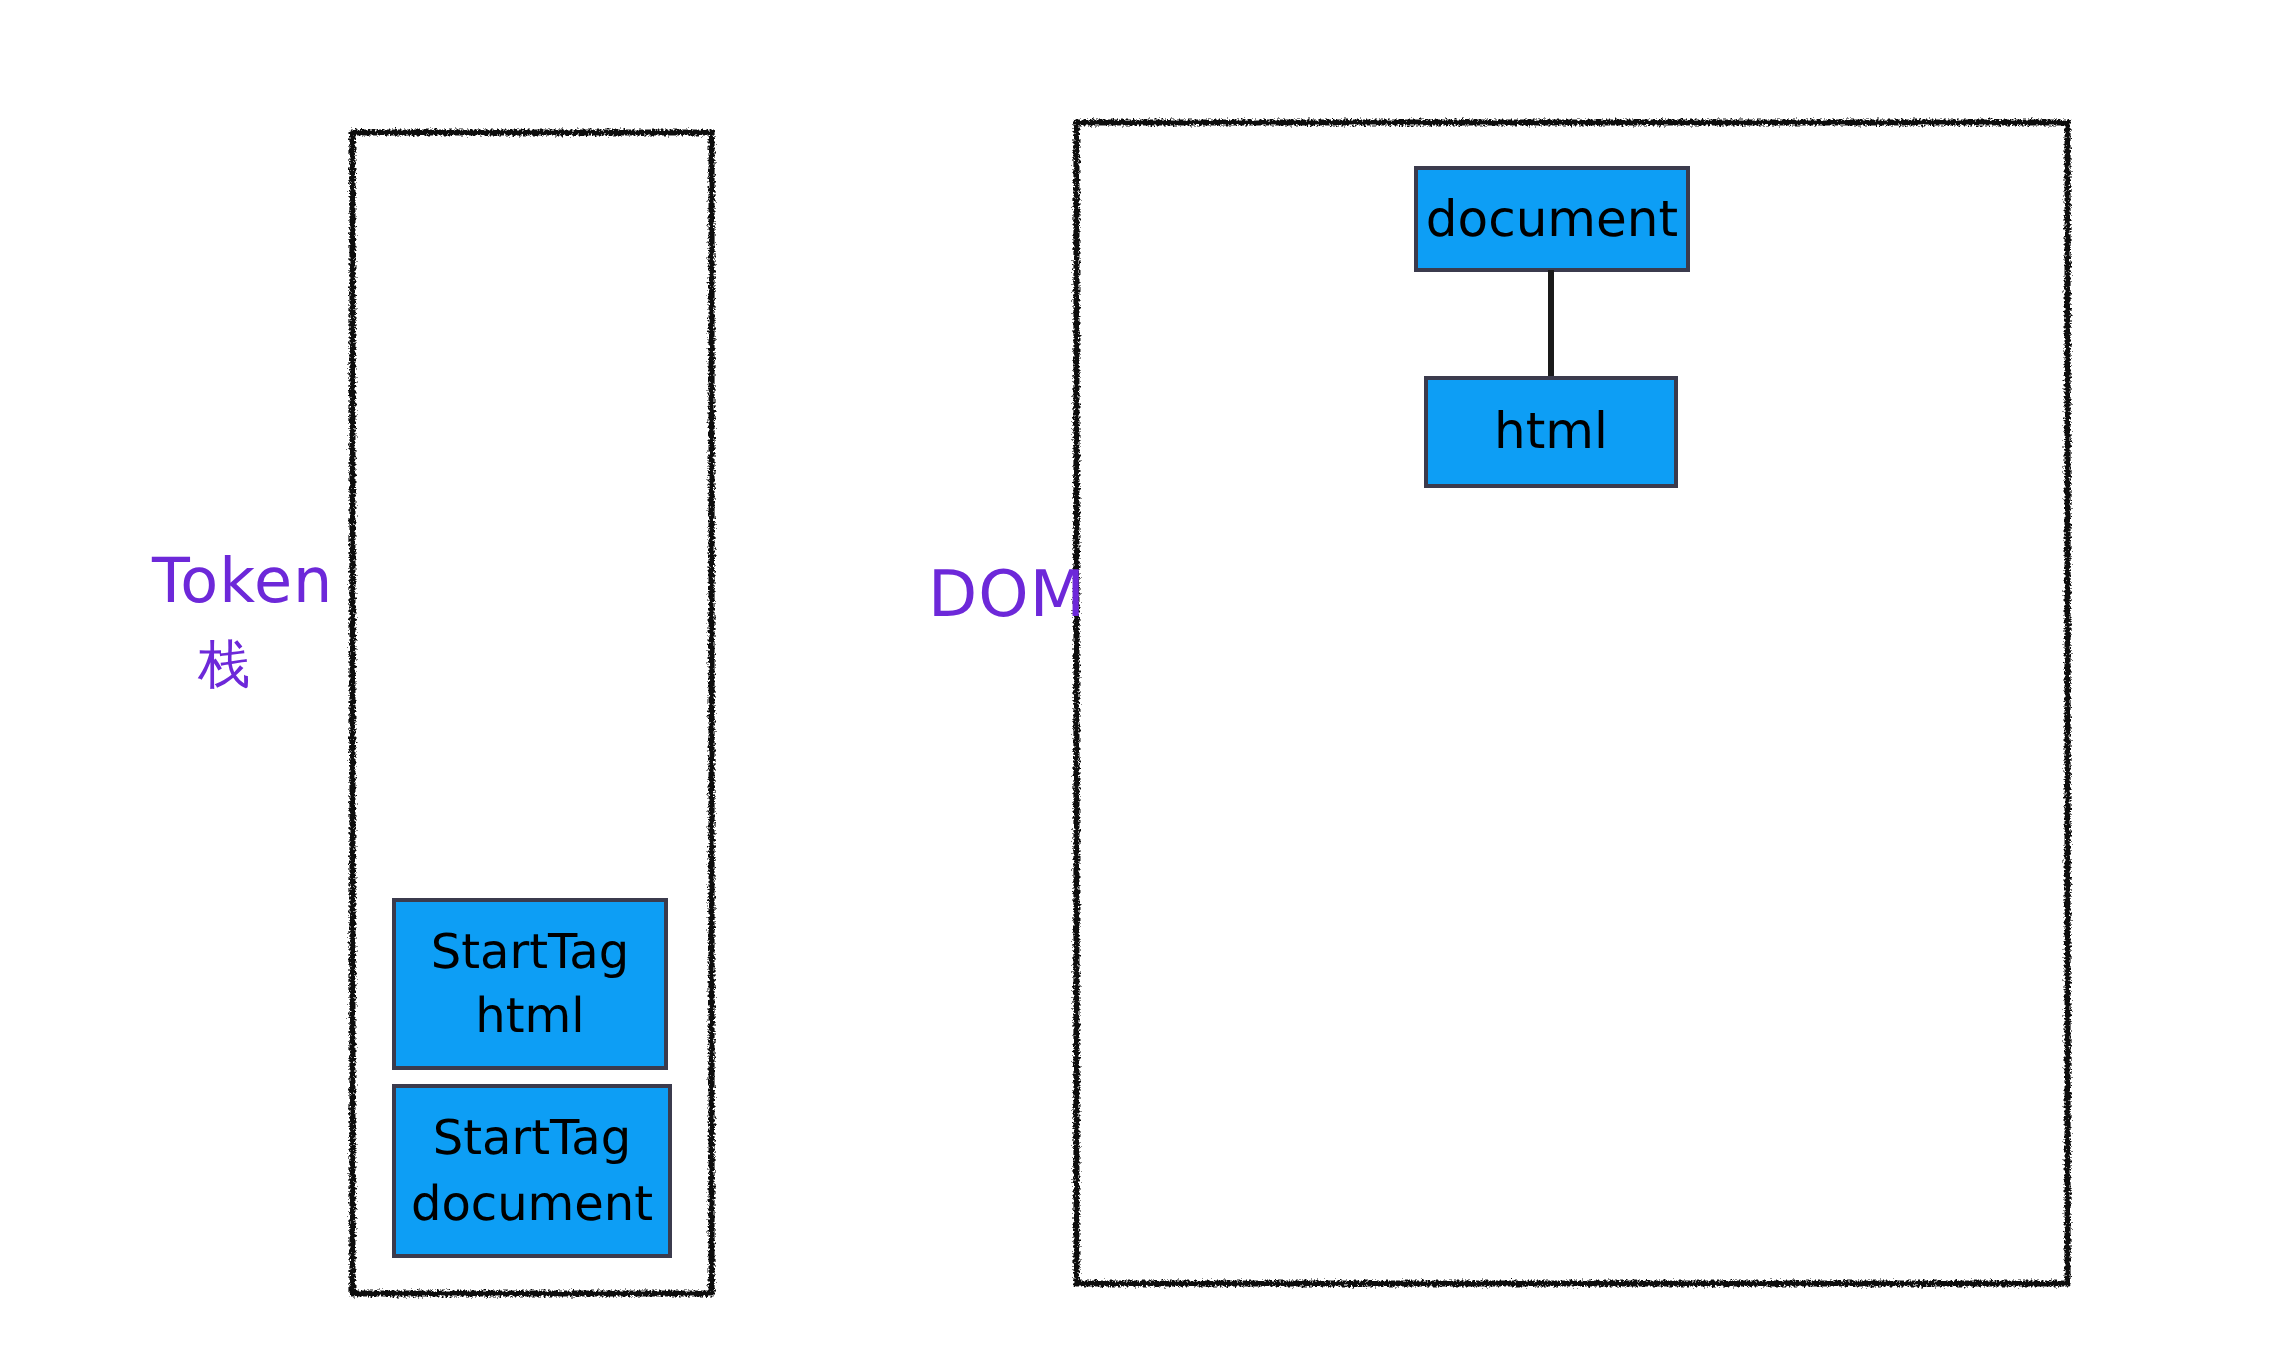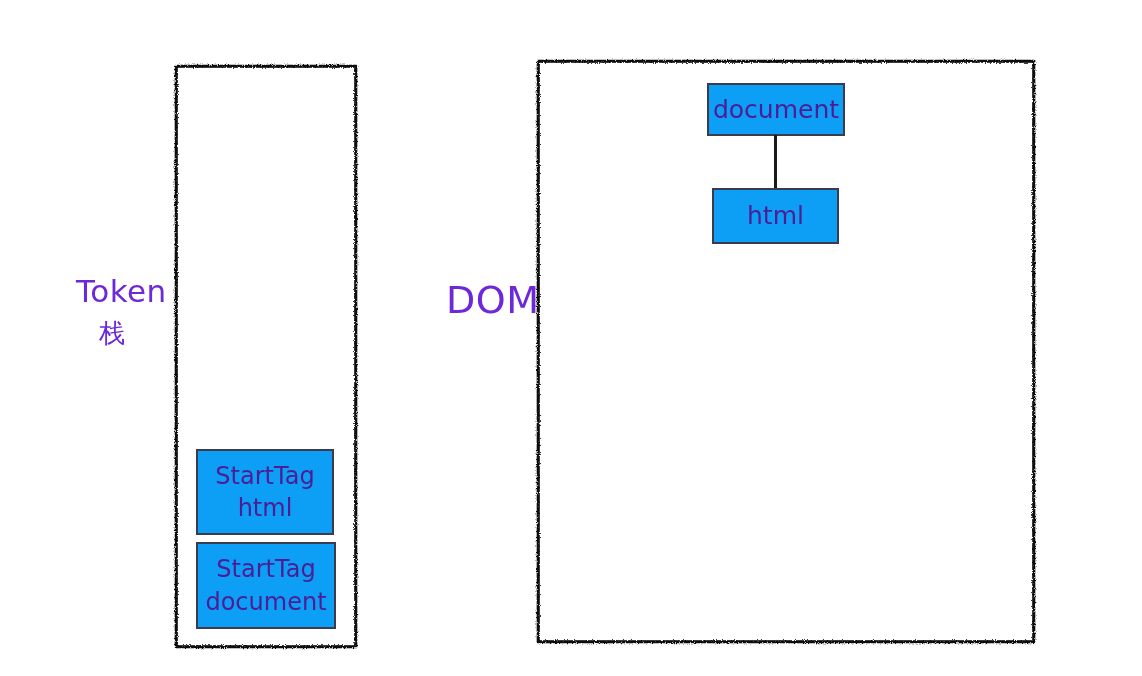--- a/index.html
+++ b/index.html
@@ -46,35 +46,35 @@
     left: 76px;
     top: 276px;
     font-size: 31px;
   }
   #token-label-cjk {
     left: 99px;
     top: 320px;
     font-size: 26px;
   }
   #dom-label {
-    left: 446px;
+    left: 464px;
     top: 281px;
-    font-size: 38px;
+    font-size: 32px;
   }
 
   
   .node-box {
     box-sizing: border-box;
     background: #0D9EF5;
     border: 2px solid #3b3b4d;
     display: flex;
     flex-direction: column;
     align-items: center;
     justify-content: center;
-    color: #4c1d95;
+    color: #000000;
     font-family: "DejaVu Sans", sans-serif;
     text-align: center;
     line-height: 1.35;
   }
   .node-box .line { display: block; white-space: nowrap; }
 
   #dom-node-document {
     left: 707px;
     top: 83px;
     width: 138px;

